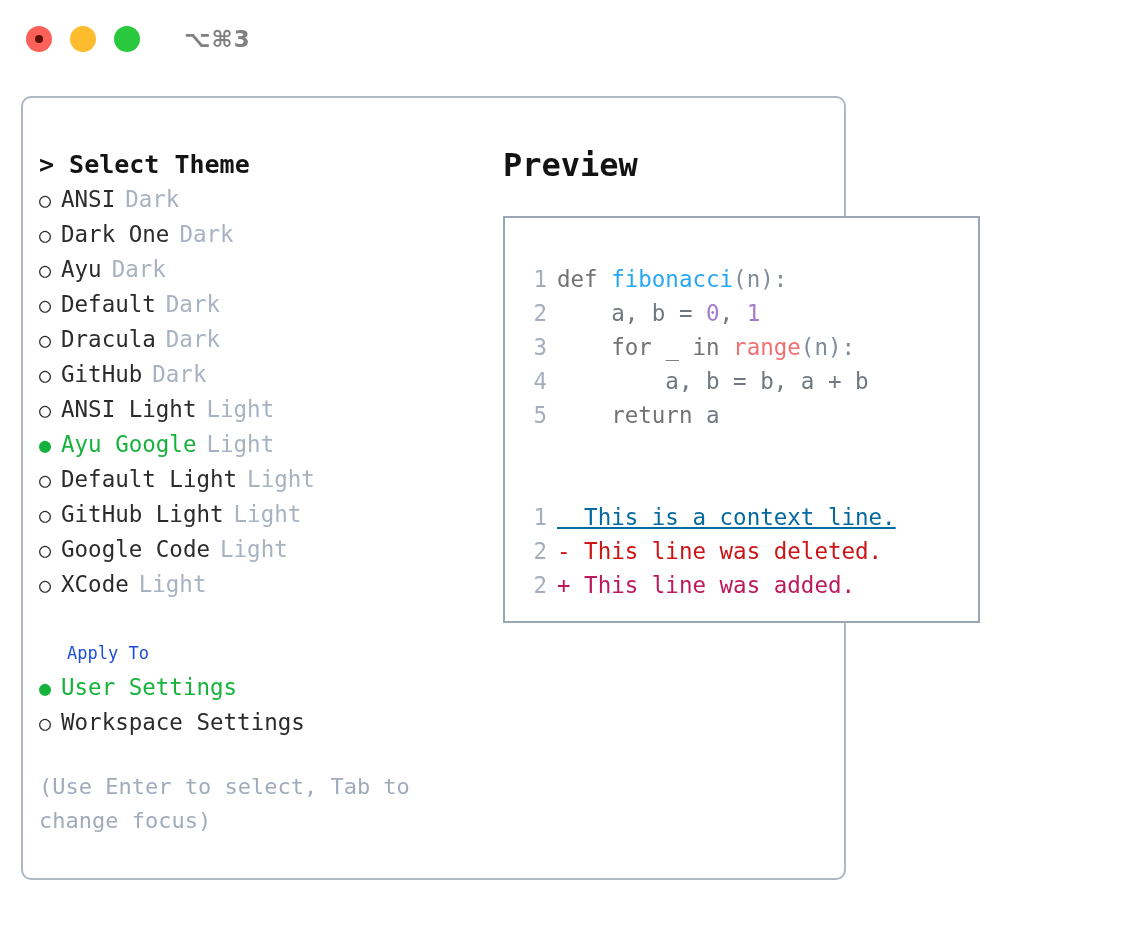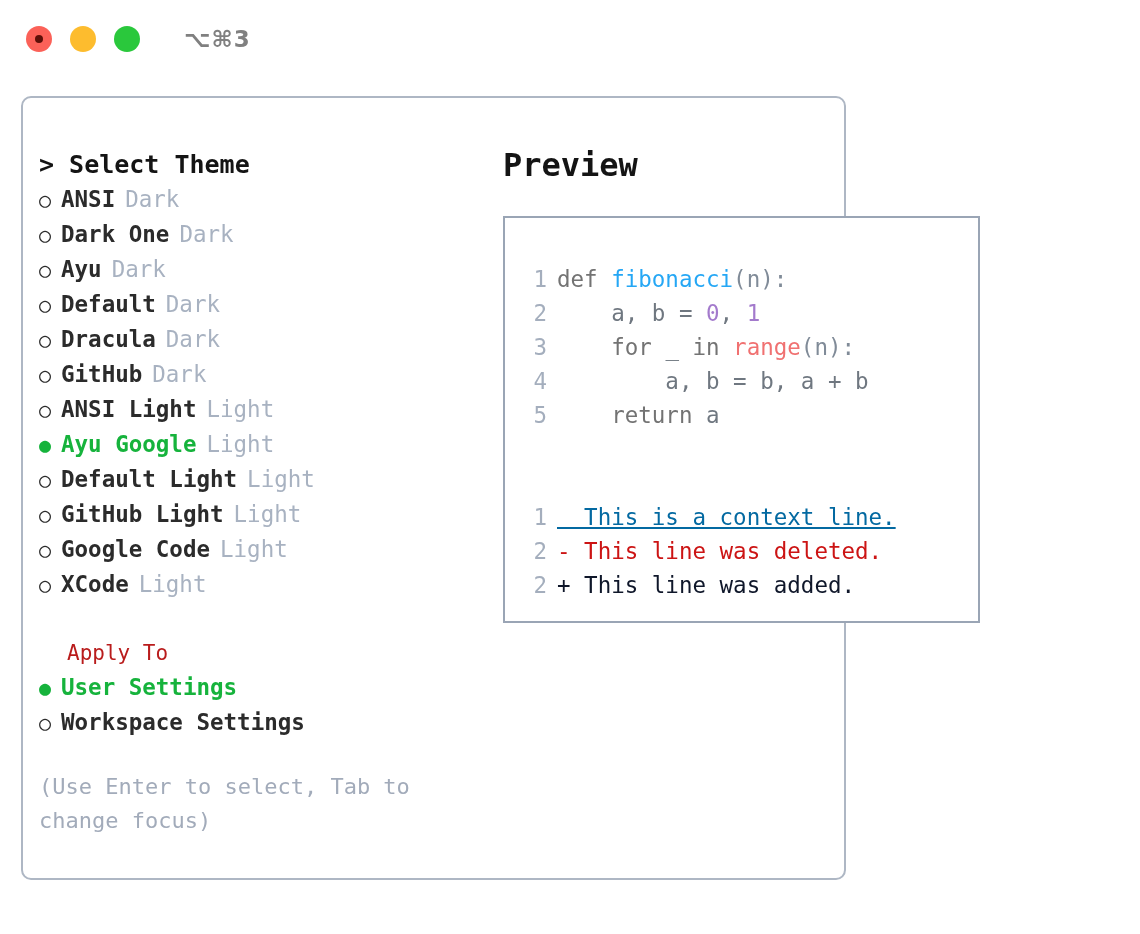--- a/index.html
+++ b/index.html
@@ -111,32 +111,32 @@
   }
   .opt-bullet {
     display: inline-block;
     width: 22px;
     flex: 0 0 22px;
     font-size: 20px;
     color: #2b2b2b;
   }
   .opt-row.selected .opt-bullet { color: #16b33c; }
   .opt-row.selected .opt-label  { color: #16b33c; }
-  .opt-label { color: #2b2b2b; font-weight: bold; }
+  .opt-label { color: #2b2b2b; }
   .opt-tag {
     color: #a8b2c1;
     margin-left: 10px;
     text-align: right;
   }
 
   .group-gap { height: 34px; }
 
   .subhead {
-    font-size: 21px;
-    color: #b91c1c;
+    font-size: 17px;
+    color: #1d4ed8;
     line-height: 34px;
     padding-left: 28px;
     white-space: pre;
   }
 
   .hint {
     margin-top: 30px;
     font-size: 22px;
     color: #a2abba;
     line-height: 34px;
@@ -186,21 +186,21 @@
 
   .tok-kw    { color: #737373; }
   .tok-fn    { color: #25a7f5; }
   .tok-punct { color: #808b98; }
   .tok-var   { color: #6f7780; }
   .tok-num   { color: #a37acc; }
   .tok-call  { color: #f07171; }
 
   .diff-ctx { color: #0369a1; text-decoration: underline; }
   .diff-del { color: #cc1414; }
-  .diff-add { color: #0f172a; }
+  .diff-add { color: #be185d; }
 </style>
 </head>
 <body>
 
 <div class="window">
 
   <div class="titlebar">
     <div class="lights">
       <div class="light red">
         <span class="rec-dot"></span>

